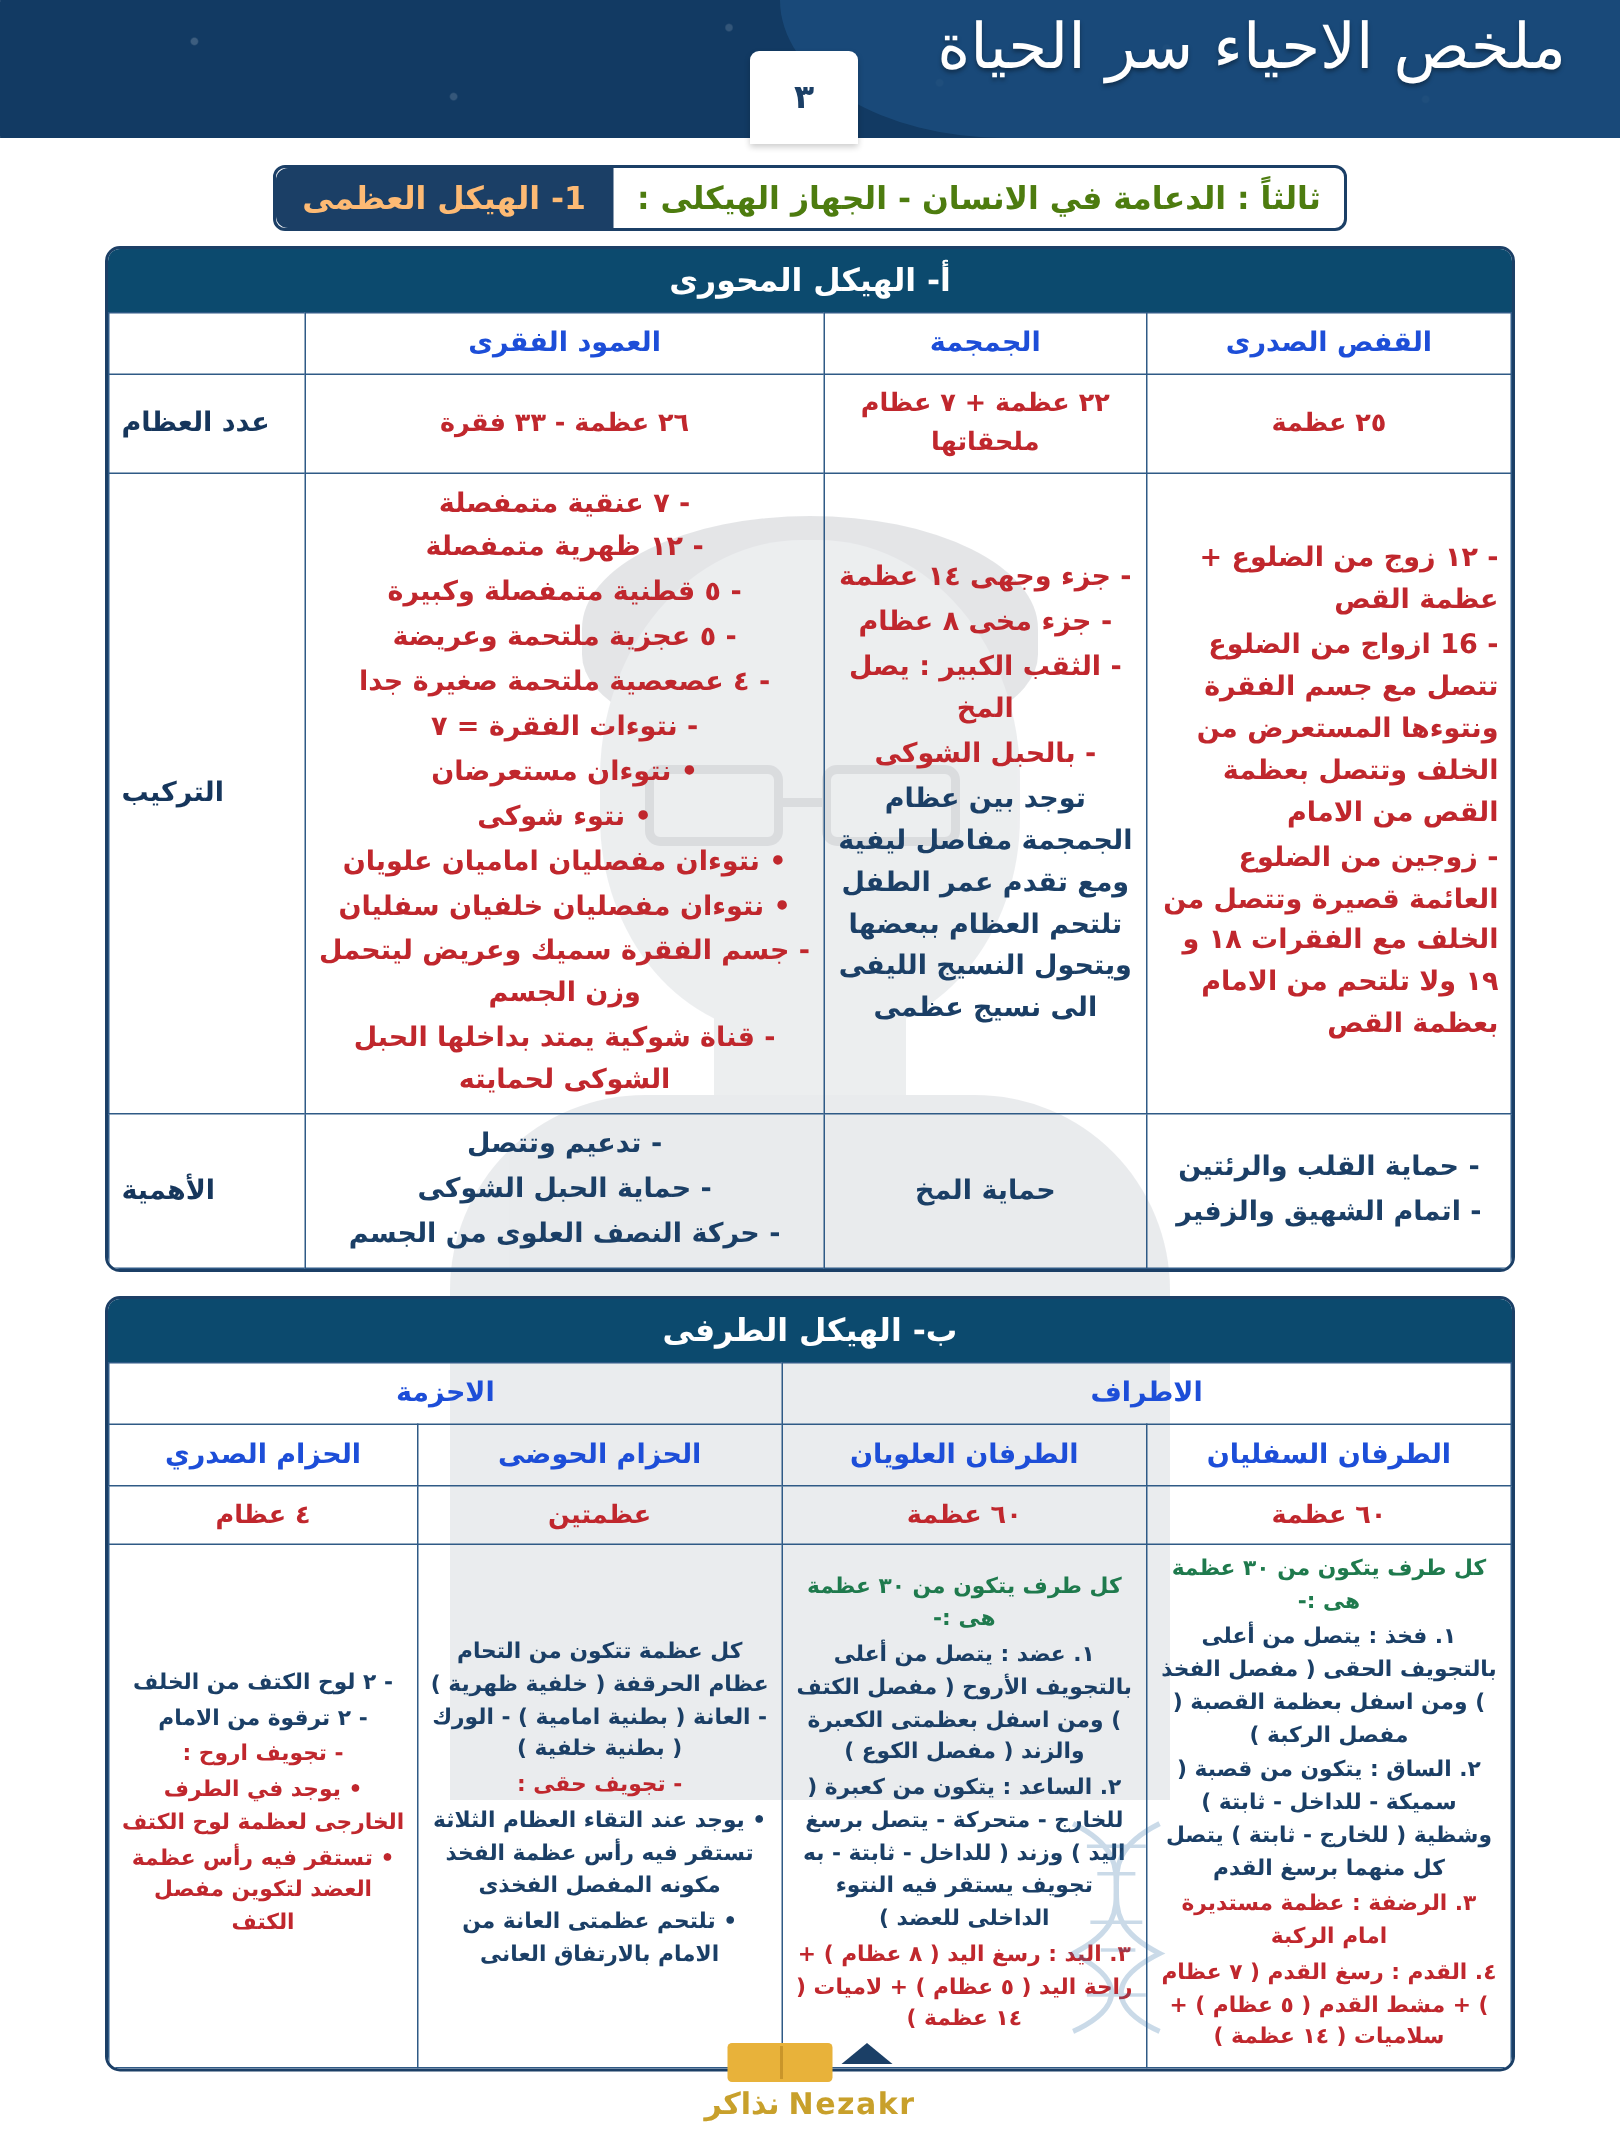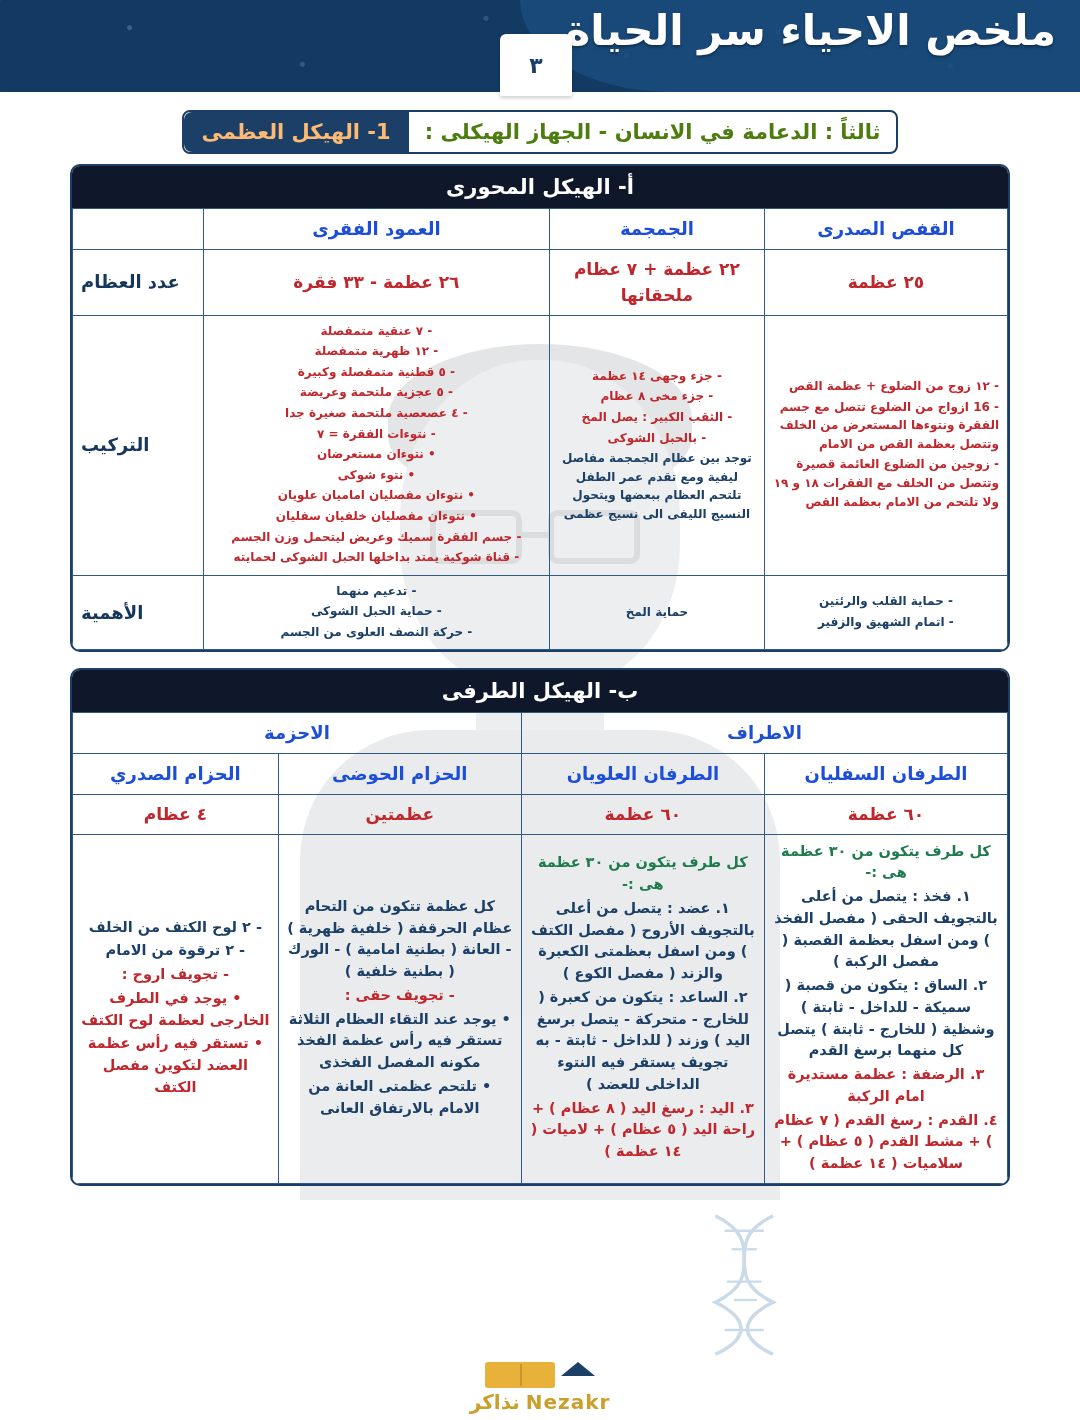--- a/index.html
+++ b/index.html
@@ -24,22 +24,22 @@
       radial-gradient(circle at 12% 30%, rgba(255,255,255,.18) 0 2px, transparent 3px),
       radial-gradient(circle at 28% 70%, rgba(255,255,255,.15) 0 2px, transparent 3px),
       radial-gradient(circle at 45% 20%, rgba(255,255,255,.14) 0 2px, transparent 3px),
       radial-gradient(circle at 58% 60%, rgba(255,255,255,.16) 0 2px, transparent 3px),
       radial-gradient(circle at 72% 35%, rgba(255,255,255,.13) 0 2px, transparent 3px),
       radial-gradient(circle at 88% 72%, rgba(255,255,255,.15) 0 2px, transparent 3px),
       linear-gradient(115deg, rgba(255,255,255,.07) 0 1px, transparent 1px 60px),
       linear-gradient(65deg, rgba(255,255,255,.06) 0 1px, transparent 1px 70px);
   }
   .banner-title {
-    position:absolute; top:6px; right:24px;
-    color:#ffffff; font-size:42px; font-weight:700;
+    position:absolute; top:6px; right:36px;
+    color:#ffffff; font-size:42px; font-weight:400;
     letter-spacing:0; text-shadow:0 2px 3px rgba(0,0,0,.35);
   }
   .page-chip {
     position:absolute; top:34px; left:500px;
     width:72px; height:62px; background:#ffffff;
     border-radius:6px 6px 0 0;
     display:flex; align-items:center; justify-content:center;
     color:#1b3f66; font-size:22px; font-weight:700;
     box-shadow:0 2px 4px rgba(0,0,0,.2);
   }
@@ -89,28 +89,28 @@
     border-radius:8px 0 0 8px;
   }
 
   .sheet {
     position:relative; margin:0 auto; width:940px;
     border:2px solid #1b3f66; border-radius:10px; background:transparent;
     overflow:hidden;
   }
 
   .band {
-    background:#0f172a; color:#fff; text-align:center;
+    background:#0c4a6e; color:#fff; text-align:center;
     font-size:21px; font-weight:700; padding:9px 0;
   }
 
   table { width:100%; border-collapse:collapse; table-layout:fixed; }
   td, th {
     border:1px solid #2f5a86; vertical-align:middle; padding:6px 8px;
-    font-size:12px; line-height:1.55;
+    font-size:18px; line-height:1.55;
   }
   .hdr { text-align:center; font-weight:700; color:#1d4ed8; font-size:18px; }
   .hdr-red { text-align:center; font-weight:700; color:#c0272d; font-size:17px; }
   .rowlabel { text-align:left; font-weight:700; color:#16365c; font-size:18px; }
   .cell-red { color:#c0272d; font-weight:600; }
   .cell-blue { color:#1b3f66; font-weight:600; }
   .cell-green { color:#1f7a4d; font-weight:600; }
   .ctr { text-align:center; }
   ul { margin:0; padding:0; list-style:none; }
   li { margin:0 0 2px; }
@@ -226,21 +226,21 @@
       <tr>
         <td class="cell-blue ctr">
           <ul>
             <li>- حماية القلب والرئتين</li>
             <li>- اتمام الشهيق والزفير</li>
           </ul>
         </td>
         <td class="cell-blue ctr">حماية المخ</td>
         <td class="cell-blue ctr">
           <ul>
-            <li>- تدعيم منهما</li>
+            <li>- تدعيم وتتصل</li>
             <li>- حماية الحبل الشوكى</li>
             <li>- حركة النصف العلوى من الجسم</li>
           </ul>
         </td>
         <td class="rowlabel">الأهمية</td>
       </tr>
     </tbody>
       </table>
   </div>
 

